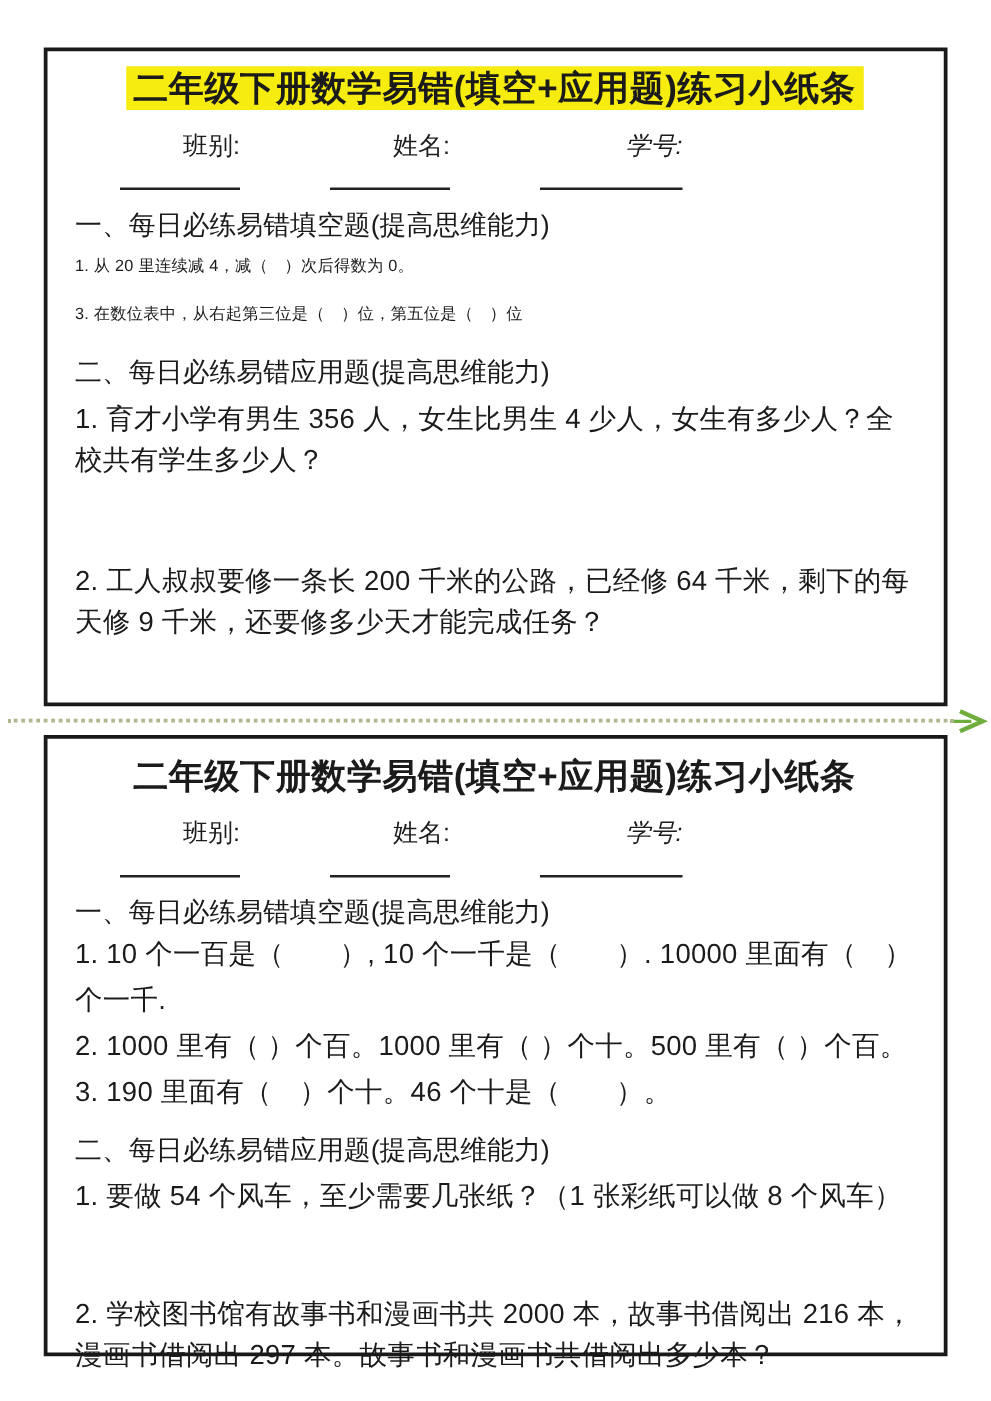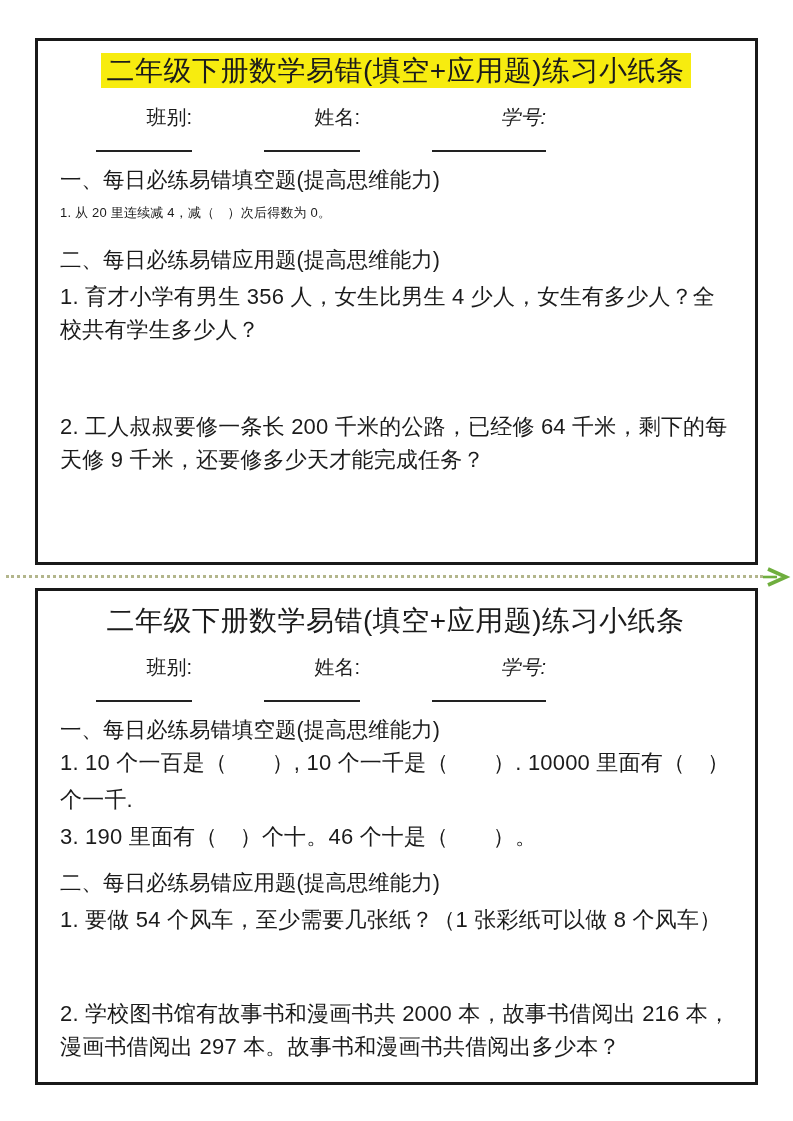--- a/index.html
+++ b/index.html
@@ -16,21 +16,21 @@
     border:3px solid #191919;
     box-sizing:border-box;
     padding:6px 24px 0 22px;
     background:#fff;
   }
   .sheet1{margin-top:38px;height:527px;}
   .sheet2{height:497px;}
 
   .title-row{text-align:center;margin-top:5px;}
   .title{
-    font-weight:normal;
+    font-weight:bold;
     font-size:28px;
     letter-spacing:.5px;
     line-height:38px;
     white-space:nowrap;
   }
   .highlight{padding:2px 6px;}
 
   .fields{
     display:flex;
     align-items:flex-end;
@@ -86,20 +86,21 @@
         <span class="blank"></span>
       </span>
       <span class="field">
         <span class="flabel">学号:</span>
         <span class="blank wide"></span>
       </span>
     </div>
 
     <h2 class="heading">一、每日必练易错填空题(提高思维能力)</h2>
     <p class="q fill">1. 从 20 里连续减 4，减（　）次后得数为 0。</p>
+    <p class="q fill">3. 在数位表中，从右起第三位是（　）位，第五位是（　）位</p>
 
     <h2 class="heading">二、每日必练易错应用题(提高思维能力)</h2>
     <p class="q word">1. 育才小学有男生 356 人，女生比男生 4 少人，女生有多少人？全校共有学生多少人？</p>
     <div class="answer-space" style="height:58px"></div>
     <p class="q word">2. 工人叔叔要修一条长 200 千米的公路，已经修 64 千米，剩下的每天修 9 千米，还要修多少天才能完成任务？</p>
   </section>
 
   <div class="divider">
     <div class="dots" style="border-top-color: rgb(179, 182, 140);"></div>
     <svg class="arrow" width="30" height="22" viewBox="0 0 30 22">
@@ -123,20 +124,21 @@
         <span class="blank"></span>
       </span>
       <span class="field">
         <span class="flabel">学号:</span>
         <span class="blank wide"></span>
       </span>
     </div>
 
     <h2 class="heading">一、每日必练易错填空题(提高思维能力)</h2>
     <p class="q fill">1. 10 个一百是（　　）, 10 个一千是（　　）. 10000 里面有（　）个一千.</p>
+    <p class="q fill">2. 1000 里有（ ）个百。1000 里有（ ）个十。500 里有（ ）个百。</p>
     <p class="q fill">3. 190 里面有（　）个十。46 个十是（　　）。</p>
 
     <h2 class="heading">二、每日必练易错应用题(提高思维能力)</h2>
     <p class="q word">1. 要做 54 个风车，至少需要几张纸？（1 张彩纸可以做 8 个风车）</p>
     <div class="answer-space" style="height:55px"></div>
     <p class="q word">2. 学校图书馆有故事书和漫画书共 2000 本，故事书借阅出 216 本，漫画书借阅出 297 本。故事书和漫画书共借阅出多少本？</p>
   </section>
 
 </div>
 

